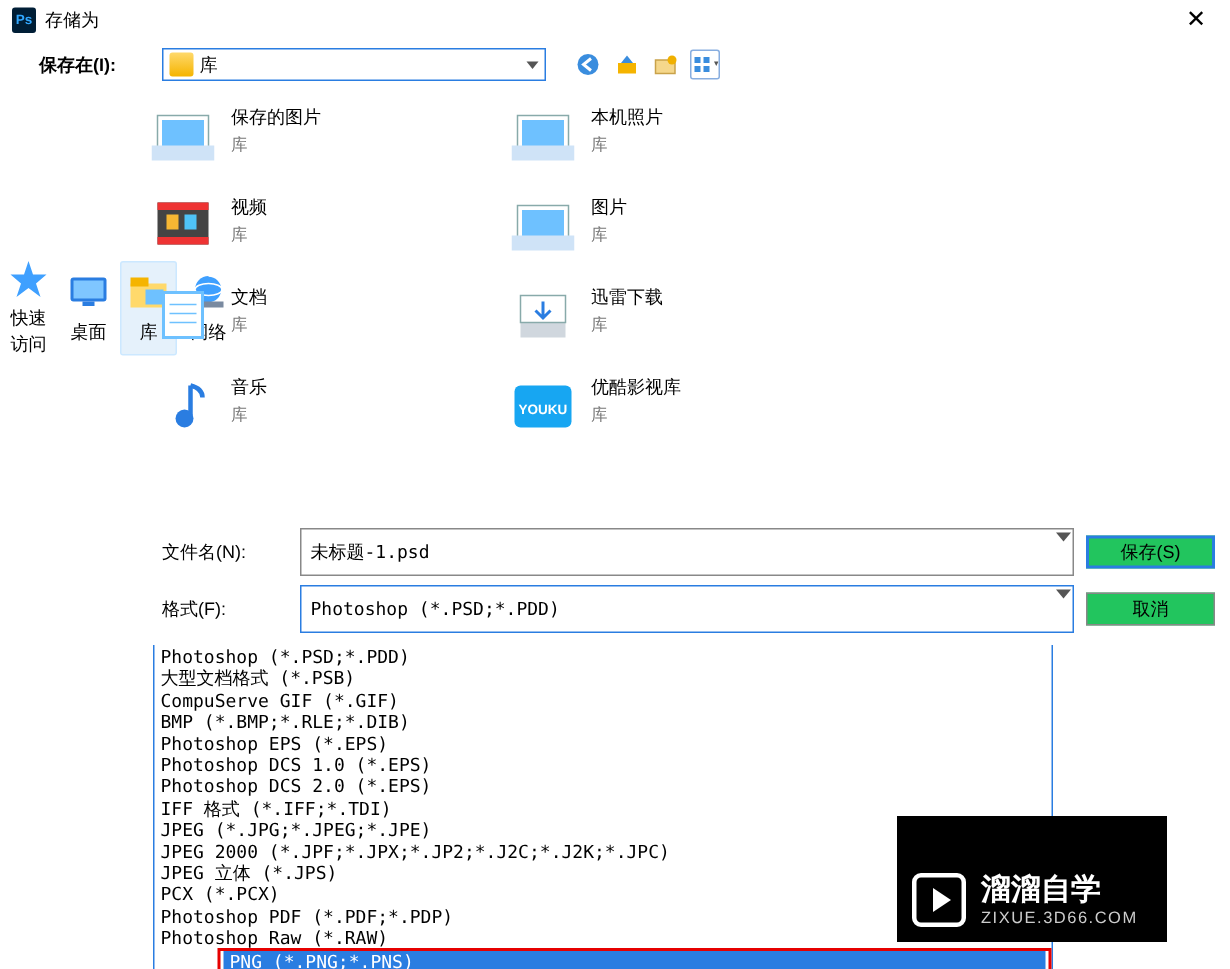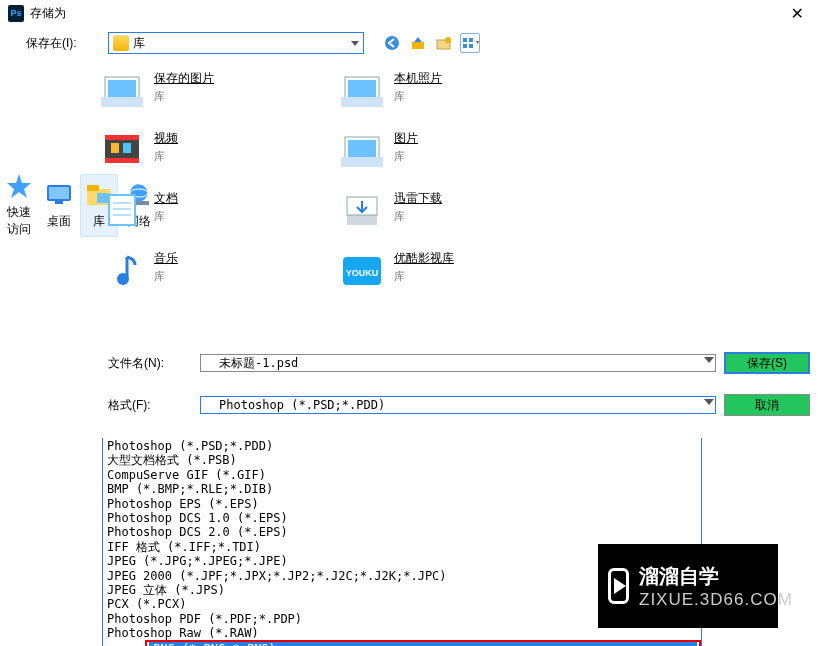--- a/index.html
+++ b/index.html
@@ -15,54 +15,54 @@
   .toolbar-icons { display:flex; gap:6px; margin-left:10px;}
   .ticon { width:20px;height:20px; display:flex;align-items:center;justify-content:center; border-radius:2px;}
   .main { display:flex; height:290px;}
   .sidebar { width:90px; padding:4px 0; display:flex; flex-direction:row; align-items:center; gap:2px;}
   .sb-item { width:80px; padding:6px 2px; text-align:center; border:1px solid transparent; border-radius:2px;}
   .sb-item.sel { background:#e5f1fb; border-color:#cce8ff;}
   .sb-item .si { width:32px;height:28px; margin:0 auto 4px;}
   .content { flex:1; padding:6px; display:grid; grid-template-columns: 240px 240px; grid-auto-rows:56px; gap:4px 0;}
   .lib-item { display:flex; align-items:flex-start; gap:10px; padding:4px; }
   .lib-icon { width:44px;height:40px; display:flex;align-items:center;justify-content:center;}
-  .lib-text .name { color:#000; margin-bottom:2px;text-decoration:underline;}
+  .lib-text .name { color:#000; margin-bottom:2px;}
   .lib-text .sub { color:#777; font-size:11px;}
   .form-area { padding:2px 10px; }
-  .form-row { display:flex; align-items:center; gap:8px; margin-bottom:20px;}
+  .form-row { display:flex; align-items:center; gap:8px; margin-bottom:6px;}
   .form-row label { width:84px; text-align:left;}
-  .fn-input { flex:1; height:18px; border:1px solid #888; padding:0 18px; font-family:SimSun, monospace; font-size:12px;}
+  .fn-input { flex:1; height:32px; border:1px solid #888; padding:0 6px; font-family:SimSun, monospace; font-size:12px;}
   .fn-wrap { flex:1; position:relative; display:flex;}
   .fn-wrap .dd { position:absolute; right:2px; top:3px; border-left:5px solid transparent;border-right:5px solid transparent;border-top:6px solid #555;}
   .btn { width:86px; height:22px; border:1px solid #888; background:#22c55e; font-size:12px;}
   .btn.primary { border:2px solid #2a7de1;}
   .format-list { margin-left:102px; margin-right:118px; border:1px solid #2a7de1; border-top:none; background:#fff; font-family:SimSun, monospace; font-size:12px; line-height:1.2; padding:1px 0 0 0; position:relative;}
   .format-list .opt { padding:0 4px; white-space:pre;}
   .format-list .red-box { border:2px solid #e60000; padding:0 2px;margin-left:42px;}
   .format-list .sel-blue { background:#2a7de1; color:#fff; padding:0 4px;}
-  .watermark { position:absolute; right:42px; bottom:18px; width:180px; height:84px; background:#000; color:#fff; display:flex; align-items:center; gap:10px; padding:10px;}
+  .watermark { position:absolute; right:42px; bottom:18px; width:180px; height:84px; background:#000; color:#fff; display:flex; align-items:flex-end; gap:10px; padding:10px;}
   .wm-play { width:36px;height:36px;border:3px solid #fff;border-radius:6px; display:flex;align-items:center;justify-content:center;}
   .wm-play::after{content:"";border-left:12px solid #fff;border-top:8px solid transparent;border-bottom:8px solid transparent;margin-left:3px;}
   .wm-text { display:flex;flex-direction:column; font-size:14px;}
   .wm-text .t1 { font-size:20px; font-weight:bold;}
-  .wm-text .t2 { font-size:17px; letter-spacing:1px; color:#ccc;}
+  .wm-text .t2 { font-size:11px; letter-spacing:1px; color:#ccc;}
   
   svg { display:block;}
 </style>
 </head>
 <body>
 
 <div class="titlebar">
   <div class="ps-icon">Ps</div>
   <div class="title">存储为</div>
   <div class="close-x">✕</div>
 </div>
 
 <div class="row" style="padding-left:26px;">
-  <label style="width:74px;">保存在(I):</label>
+  <label style="width:74px;font-weight:bold;">保存在(I):</label>
   <div class="loc-combo">
     <div style="display:flex;align-items:center;">
       <div class="folder-mini"></div>
       <span>库</span>
     </div>
     <div class="arrow"></div>
   </div>
   <div class="toolbar-icons">
     <div class="ticon">
       <svg width="16" height="16">

